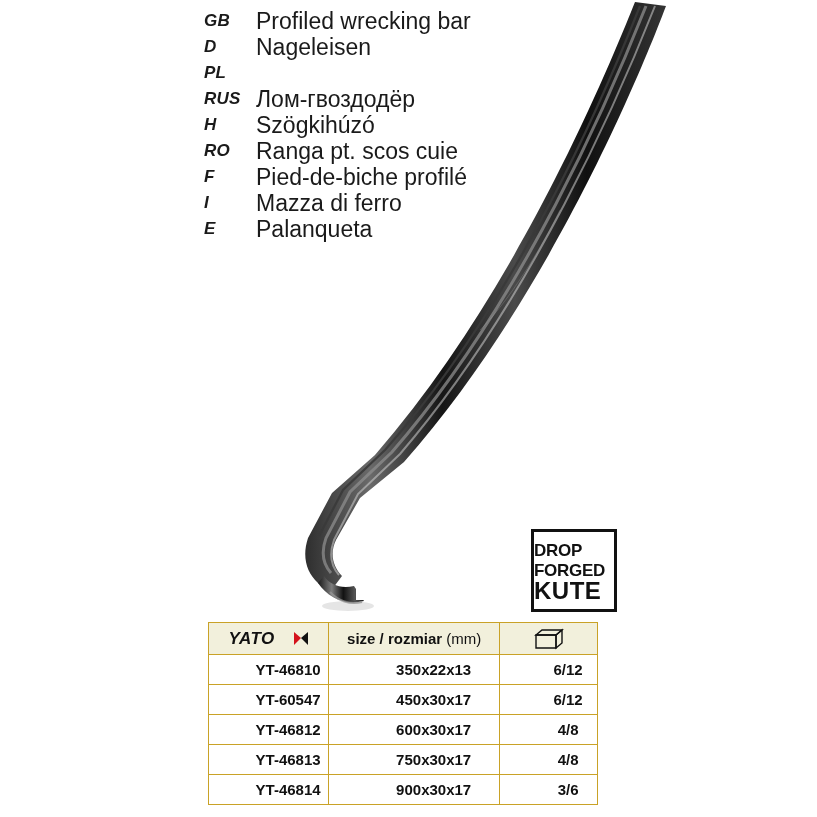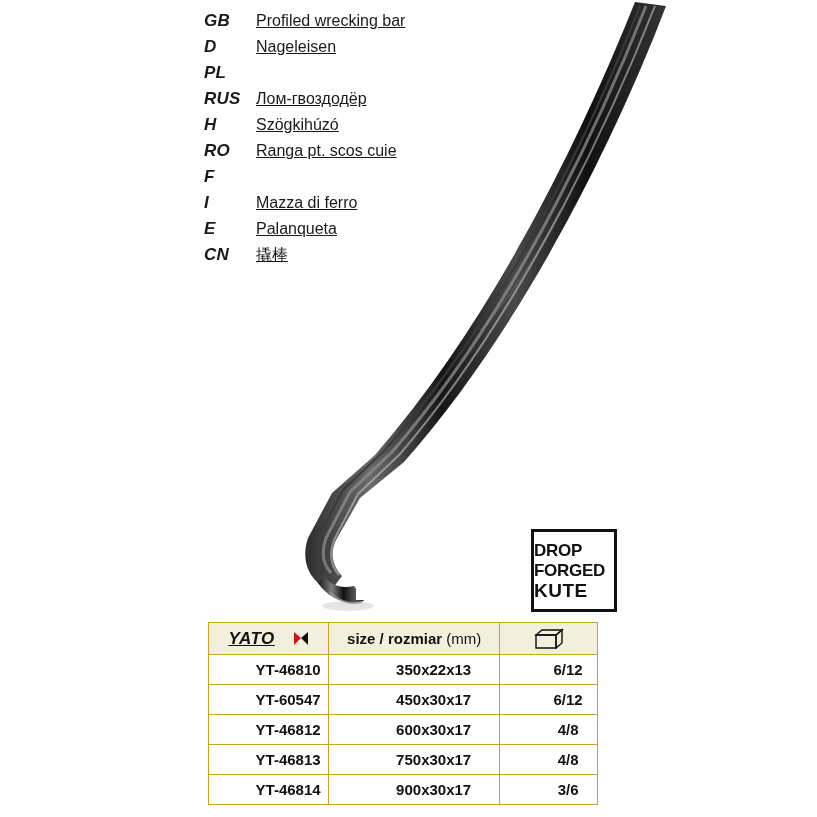--- a/index.html
+++ b/index.html
@@ -32,24 +32,23 @@
   .lang-code {
     width: 52px;
     flex: 0 0 52px;
     font-style: italic;
     font-weight: bold;
     font-size: 17px;
     color: #1a1a1a;
     letter-spacing: 0.2px;
   }
   .lang-name {
-    font-size: 16px;
+    font-size: 23px;
     color: #1a1a1a;
     white-space: nowrap;
-    text-decoration: underline;
   }
 
   
   #product-photo {
     position: absolute;
     left: 180px;
     top: 0px;
     width: 637px;
     height: 620px;
     z-index: 1;
@@ -75,21 +74,21 @@
     z-index: 6;
   }
   #drop-forged-badge .bl {
     font-weight: bold;
     font-size: 17px;
     line-height: 20px;
     color: #111111;
     letter-spacing: -0.3px;
   }
   #drop-forged-badge .bl.third {
-    font-size: 19px;
+    font-size: 24px;
     letter-spacing: 0.5px;
   }
 
   
   #spec-table {
     position: absolute;
     left: 208px;
     top: 622px;
     width: 390px;
     border-collapse: collapse;
@@ -116,21 +115,20 @@
   }
   .col-code { width: 118px; }
   .col-size { width: 186px; }
   .col-qty  { width: 86px; }
 
   .yato-logo {
     display: flex;
     align-items: center;
     justify-content: center;
     gap: 18px;
-    text-decoration: underline;
   }
   .yato-word {
     font-weight: bold;
     font-size: 17px;
     font-style: italic;
     letter-spacing: 0.5px;
     color: #111111;
   }
   .yato-mark {
     display: inline-block;
@@ -224,32 +222,29 @@
   <div class="lang-row">
     <span class="lang-code">H</span>
     <span class="lang-name">Szögkihúzó</span>
   </div>
   <div class="lang-row">
     <span class="lang-code">RO</span>
     <span class="lang-name">Ranga pt. scos cuie</span>
   </div>
   <div class="lang-row">
     <span class="lang-code">F</span>
+    <span class="lang-name">Pied-de-biche profilé</span>
   </div>
   <div class="lang-row">
     <span class="lang-code">I</span>
     <span class="lang-name">Mazza di ferro</span>
   </div>
   <div class="lang-row">
     <span class="lang-code">E</span>
     <span class="lang-name">Palanqueta</span>
-  </div>
-  <div class="lang-row">
-    <span class="lang-code">CN</span>
-    <span class="lang-name">撬棒</span>
   </div>
 
 </div>
 
 <div id="drop-forged-badge">
   <div class="bl">DROP</div>
   <div class="bl">FORGED</div>
   <div class="bl third">KUTE</div>
 </div>
 

